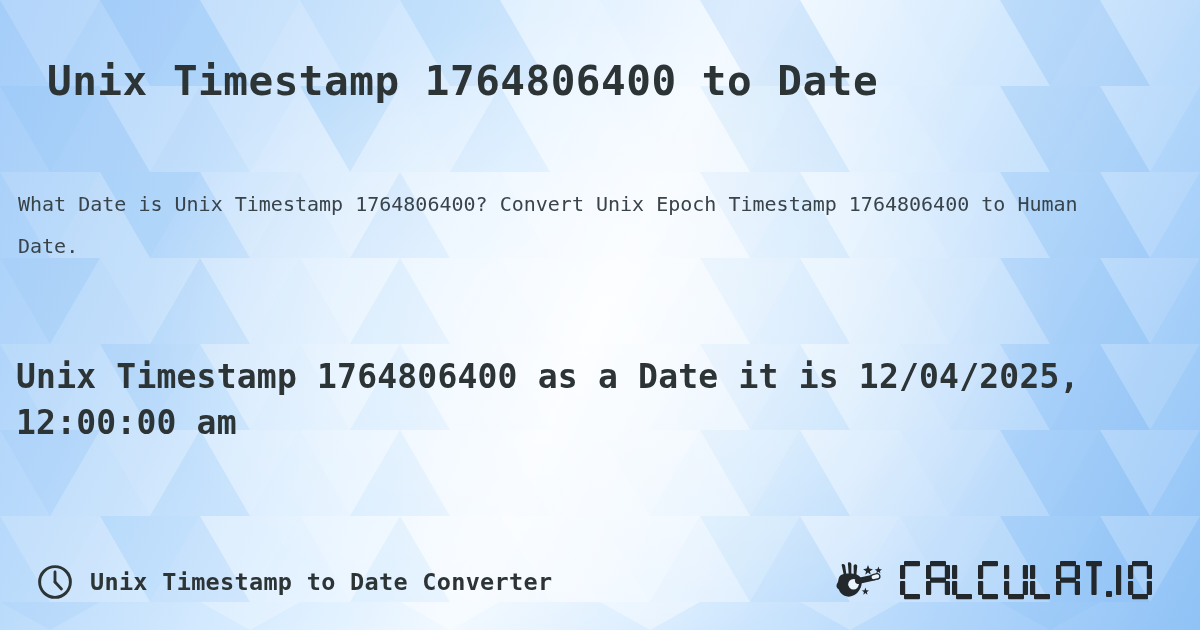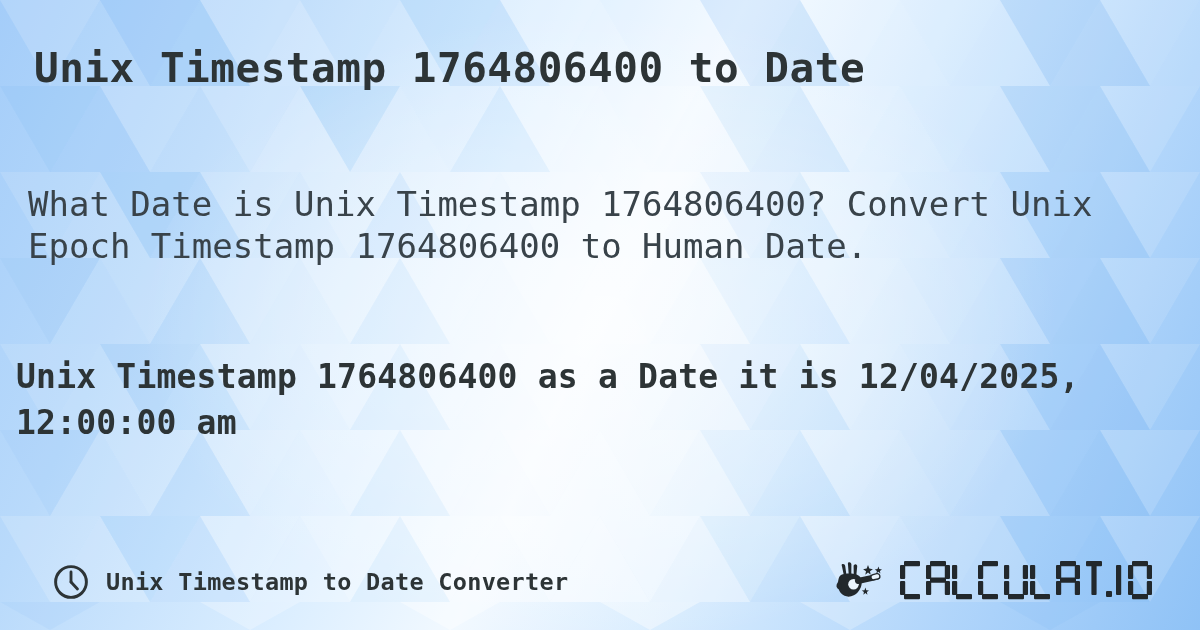--- a/index.html
+++ b/index.html
@@ -60,37 +60,37 @@
     width: 1200px;
     height: 630px;
     box-sizing: border-box;
     padding: 0 34px;
   }
 
   .title {
     position: absolute;
     left: 34px;
     top: 43px;
-    margin: 0;
+    margin: 13px;
     font-size: 41px;
     line-height: 50px;
     font-weight: bold;
     letter-spacing: 0.5px;
     color: #2d3436;
     white-space: nowrap;
     font-family: "DejaVu Sans Mono", "Liberation Mono", monospace;
   }
 
   .description {
     position: absolute;
-    left: 28px;
+    left: 18px;
     top: 183px;
     width: 1130px;
     margin: 0;
-    font-size: 34px;
+    font-size: 20px;
     line-height: 42px;
     font-weight: normal;
     color: #39434a;
     font-family: "DejaVu Sans Mono", "Liberation Mono", monospace;
   }
 
   .result {
     position: absolute;
     left: 16px;
     top: 354px;
@@ -100,21 +100,21 @@
     line-height: 46px;
     font-weight: bold;
     letter-spacing: 0.2px;
     color: #2d3436;
     font-family: "DejaVu Sans Mono", "Liberation Mono", monospace;
   }
 
   
   .footer {
     position: absolute;
-    left: 16px;
+    left: 0;
     right: 0;
     bottom: 0;
     height: 96px;
     display: flex;
     align-items: center;
     padding: 0 48px 0 36px;
     box-sizing: border-box;
   }
 
   .footer-left {

